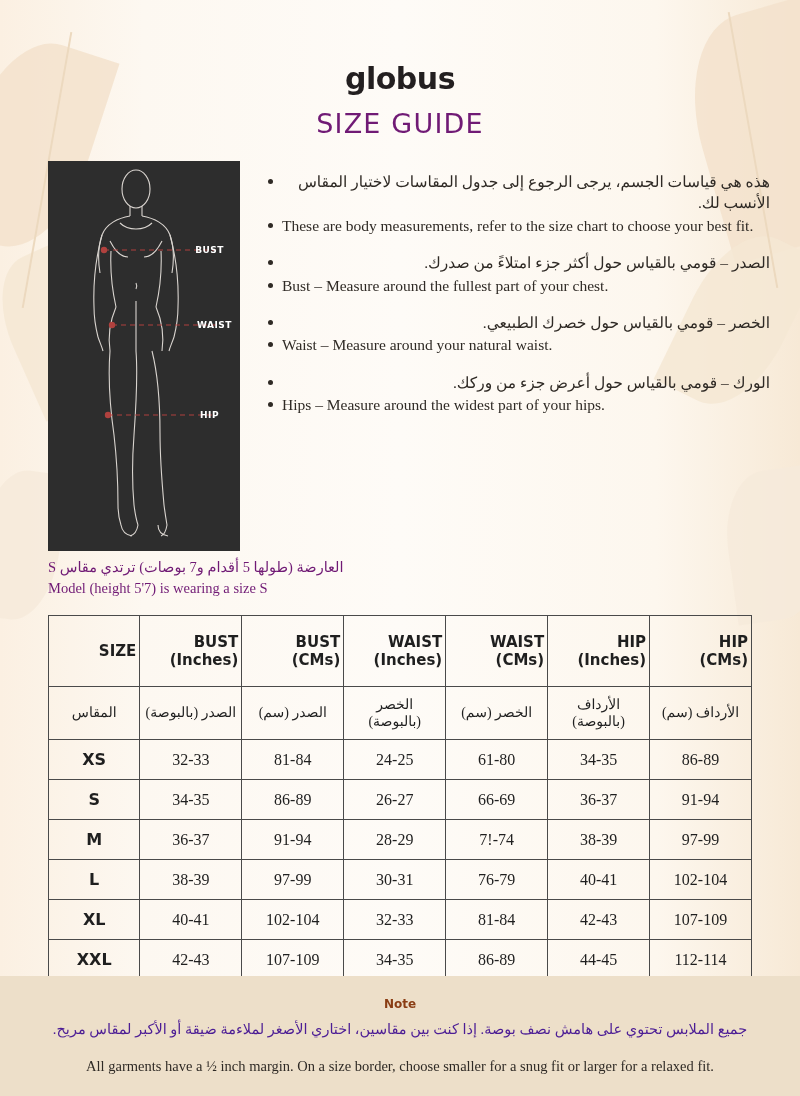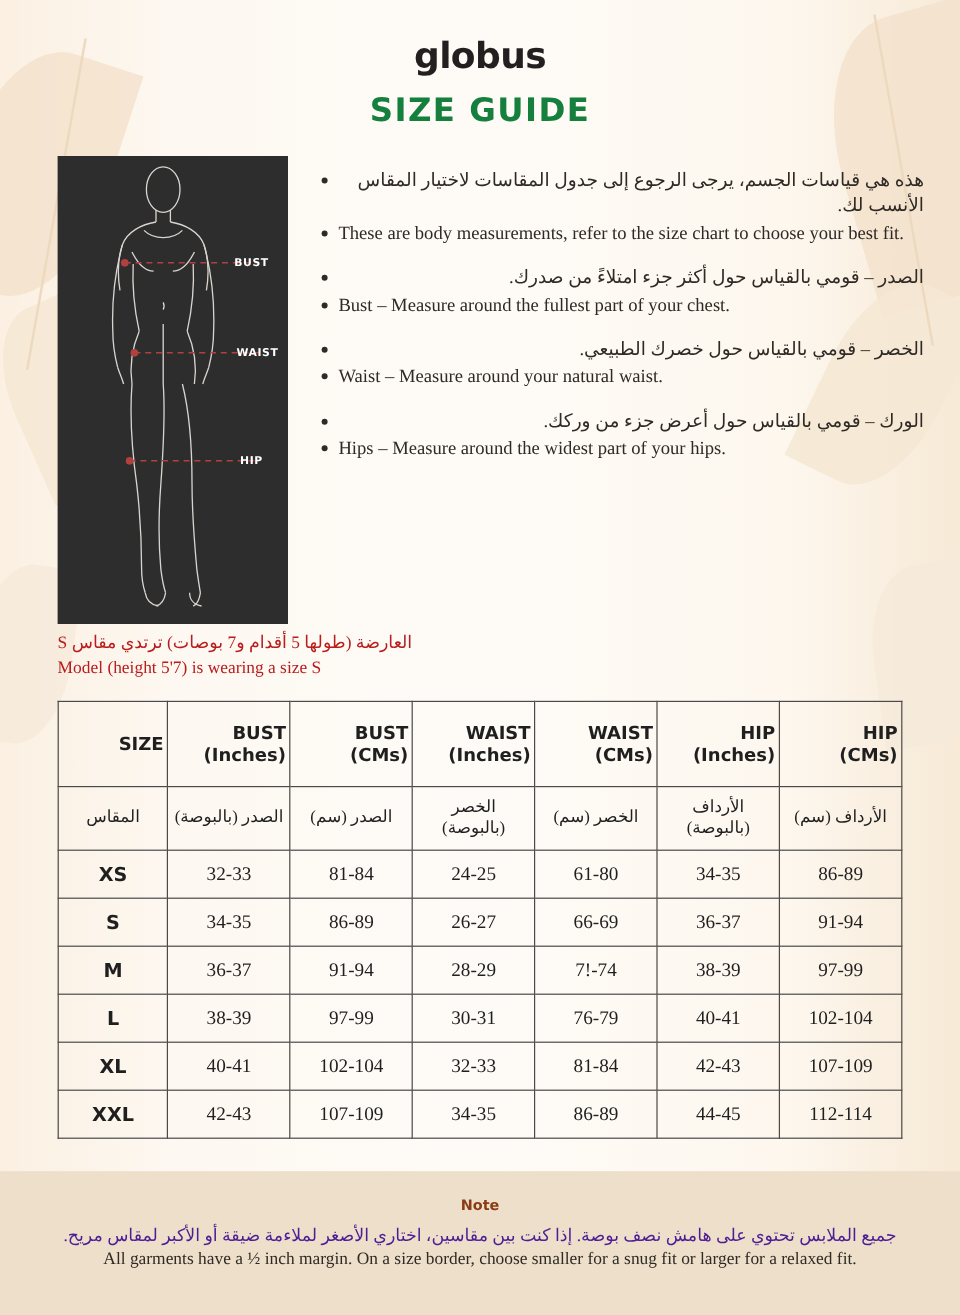--- a/index.html
+++ b/index.html
@@ -40,35 +40,36 @@
     background: #ecd9bf;
   }
   .stem.s1 { height: 280px; left: 46px; top: 30px; transform: rotate(10deg); }
   .stem.s2 { height: 280px; right: 46px; top: 10px; transform: rotate(-10deg); }
 
   
   .header {
     position: relative;
     text-align: center;
     padding-top: 30px;
+    margin-top: 31px;
   }
   .brand {
     font-family: "DejaVu Sans", sans-serif;
     font-weight: 700;
     font-size: 30px;
     letter-spacing: -0.5px;
     color: #231f20;
   }
   .size-guide-title {
     margin-top: 12px;
     font-family: "DejaVu Sans", sans-serif;
-    font-weight: 700;
+    font-weight: 400;
     font-size: 27px;
     letter-spacing: 1.2px;
-    color: #15803d;
+    color: #701a75;
   }
 
   
   .top-section {
     position: relative;
     display: flex;
     padding: 22px 30px 0 48px;
     gap: 28px;
   }
   .figure-box {
@@ -113,21 +114,21 @@
   }
   .en {
     flex: 1 1 auto;
   }
 
   
   .model-note {
     position: relative;
     padding: 6px 30px 0 48px;
     font-size: 14.5px;
-    color: #b91c1c;
+    color: #701a75;
     line-height: 1.45;
   }
   .model-note .ar-line { direction: rtl; text-align: left; }
 
   
   .table-wrap {
     position: relative;
     padding: 16px 48px 0 48px;
   }
   table.size-table {
@@ -198,21 +199,21 @@
     color: #8a3d14;
     margin-top: 3px;
   }
   .note-body-ar {
     direction: rtl;
     margin-top: 10px;
     font-size: 14.5px;
     color: #4c1d95;
   }
   .note-body-en {
-    margin-top: 2px;
+    margin-top: 20px;
     font-size: 14.5px;
     color: #2f2a25;
   }
   .fig-label {
     font-family: "DejaVu Sans", sans-serif;
     font-size: 9px;
     font-weight: 700;
     fill: #ffffff;
     letter-spacing: .5px;
   }

